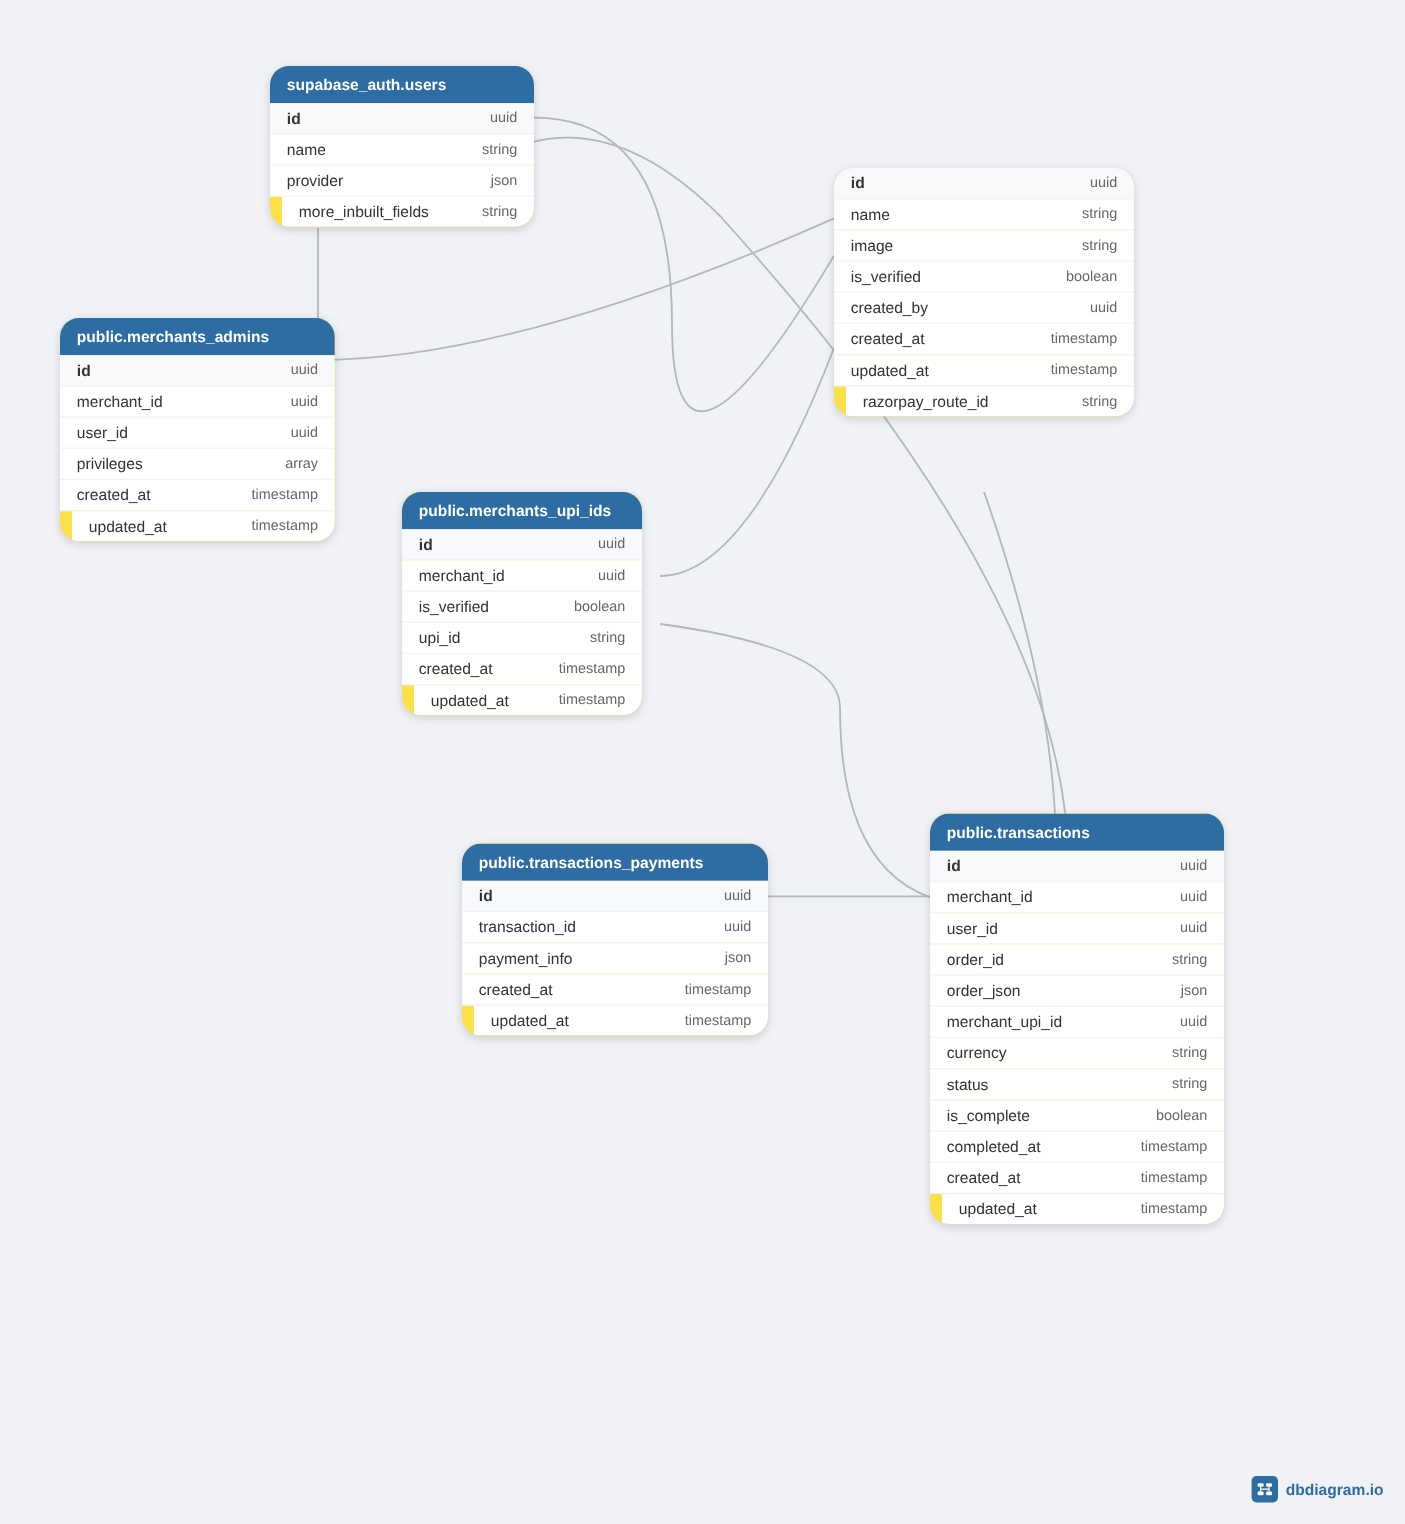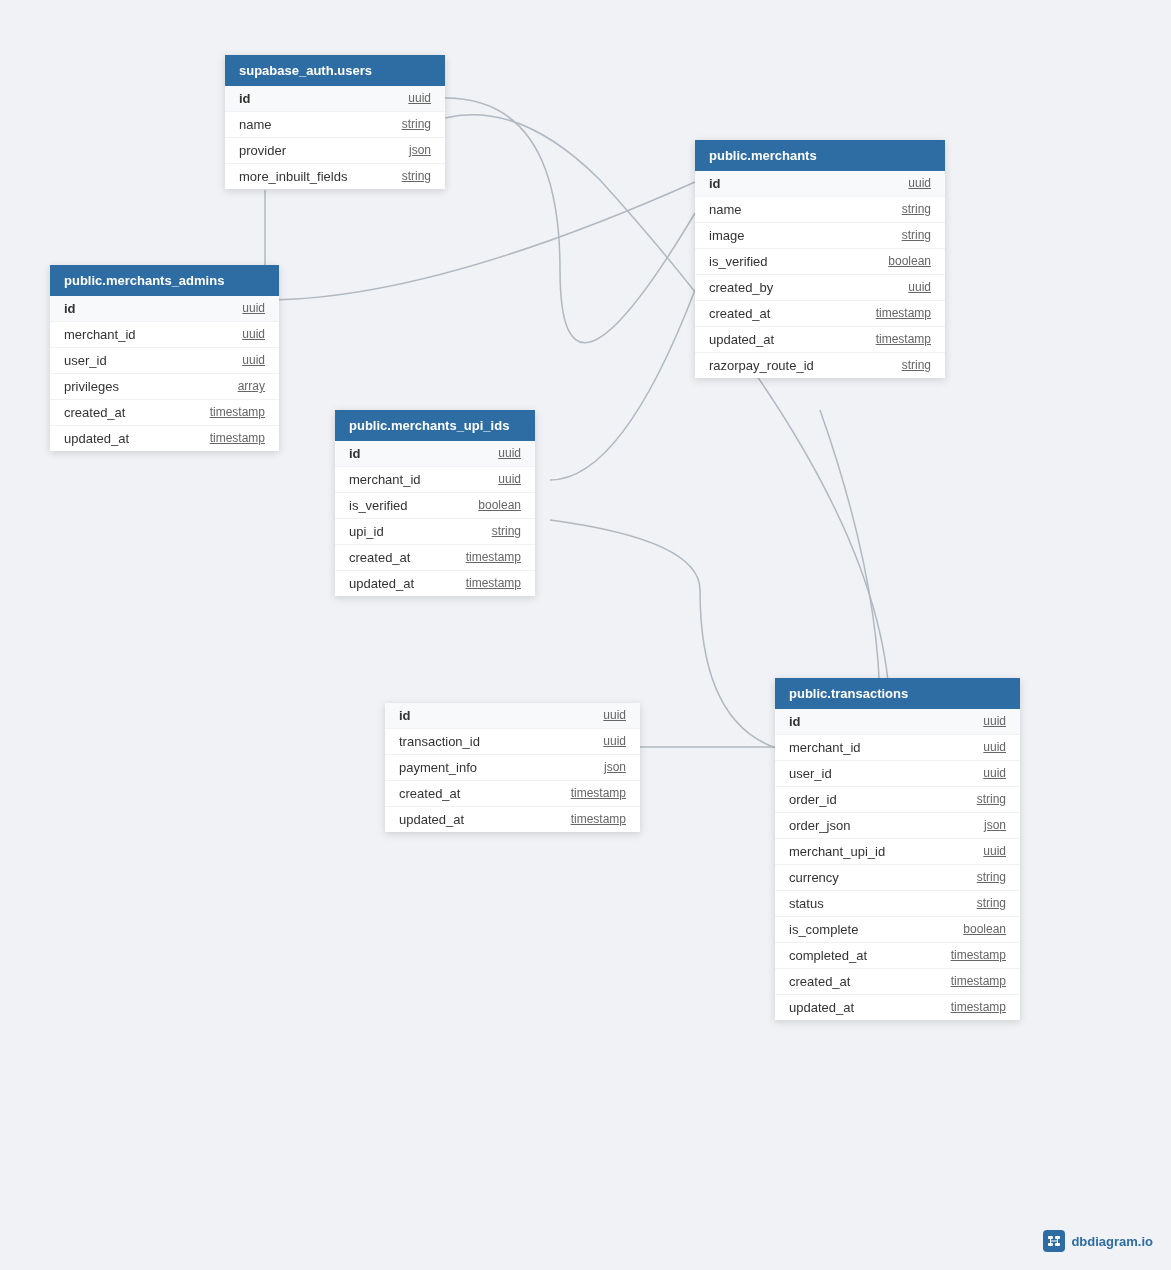--- a/index.html
+++ b/index.html
@@ -15,21 +15,21 @@
 
     .diagram-canvas {
       position: relative;
       width: 1171px;
       height: 1270px;
     }
 
     .db-table {
       position: absolute;
       background: #fde047;
-      border-radius: 0;
+      border-radius: 16px;
       overflow: hidden;
       box-shadow: 0 2px 8px rgba(0,0,0,0.15);
       min-width: 200px;
     }
 
     .db-table-header {
       background: #2e6da4;
       color: #fff;
       padding: 8px 14px;
       font-weight: 600;
@@ -43,36 +43,36 @@
     .db-row {
       display: flex;
       justify-content: space-between;
       padding: 5px 14px;
       border-bottom: 1px solid #f0f2f5;
       background: #fff;
     }
 
     .db-row:last-child {
       border-bottom: none;
+      margin-left: 10px;
     }
 
     .db-row.pk-row {
       background: #f7f9fb;
       gap: 47px;
     }
 
     .db-row .field-name {
       color: #333;
       font-weight: 400;
     }
 
     .db-row .field-type {
       color: #666;
       font-size: 12px;
-      text-decoration: underline;
     }
 
     .db-row.pk-row .field-name {
       font-weight: 600;
     }
 
     
     .connector-svg {
       position: absolute;
       top: 0;
@@ -158,23 +158,20 @@
         <span class="field-type">json</span>
       </div>
       <div class="db-row">
         <span class="field-name">more_inbuilt_fields</span>
         <span class="field-type">string</span>
       </div>
     </div>
   </div>
 
   <div class="db-table" style="left:695px; top:140px; width:250px;">
-    <div class="db-table-header">
-      <span>public.merchants</span>
-    </div>
     <div class="db-table-body">
       <div class="db-row pk-row">
         <span class="field-name">id</span>
         <span class="field-type">uuid</span>
       </div>
       <div class="db-row">
         <span class="field-name">name</span>
         <span class="field-type">string</span>
       </div>
       <div class="db-row">
@@ -262,20 +259,23 @@
         <span class="field-type">timestamp</span>
       </div>
       <div class="db-row">
         <span class="field-name">updated_at</span>
         <span class="field-type">timestamp</span>
       </div>
     </div>
   </div>
 
   <div class="db-table" style="left:385px; top:703px; width:255px;">
+    <div class="db-table-header">
+      <span>public.transactions_payments</span>
+    </div>
     <div class="db-table-body">
       <div class="db-row pk-row">
         <span class="field-name">id</span>
         <span class="field-type">uuid</span>
       </div>
       <div class="db-row">
         <span class="field-name">transaction_id</span>
         <span class="field-type">uuid</span>
       </div>
       <div class="db-row">

